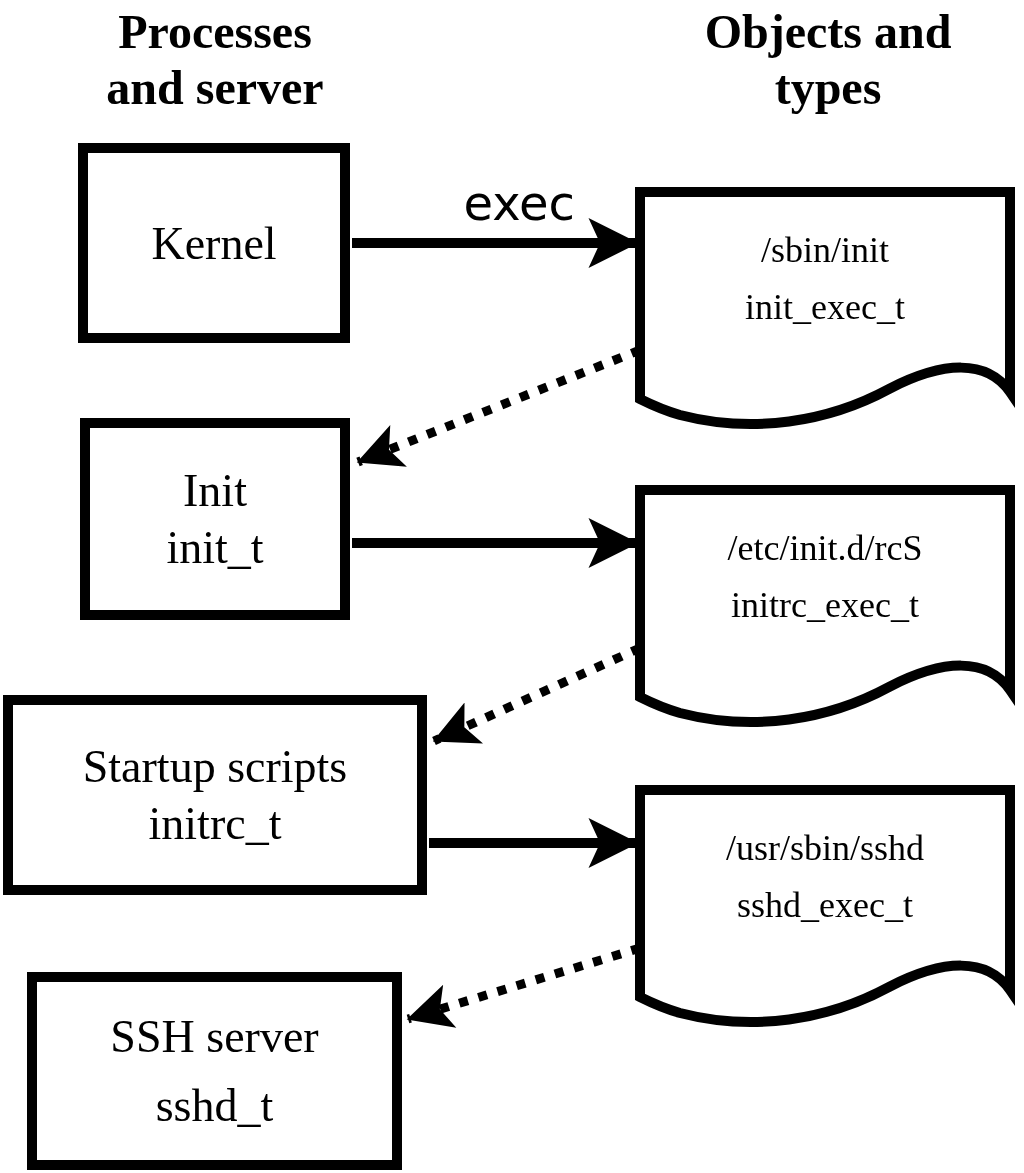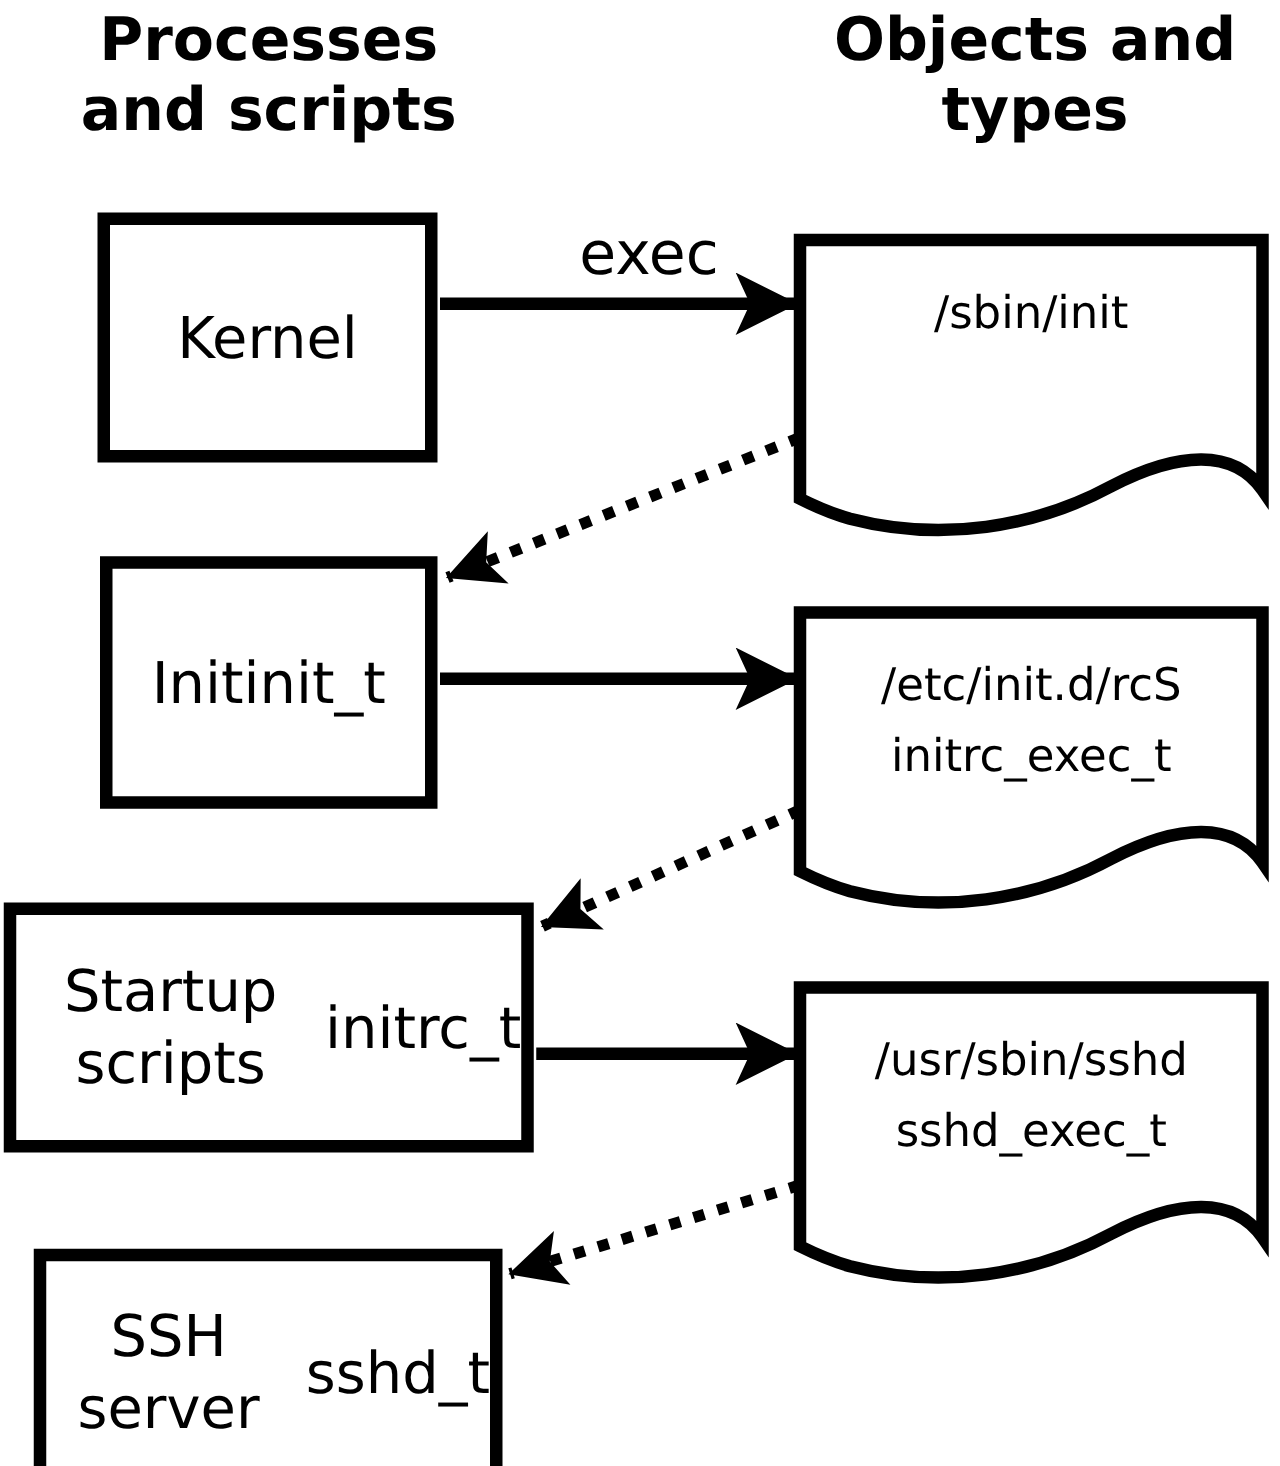--- a/index.html
+++ b/index.html
@@ -32,27 +32,26 @@
     white-space: nowrap;
   }
   #header-left  { left: 10px;  top: 4px;  width: 410px; }
   #header-right { left: 622px; top: 4px;  width: 412px; }
   .process-box {
     position: absolute;
     box-sizing: border-box;
     border: 10px solid #000000;
     background: #ffffff;
     display: flex;
-    flex-direction: row;
+    flex-direction: column;
     align-items: center;
     justify-content: center;
     text-align: center;
     font-size: 46px;
     line-height: 57px;
-    margin-top: 27px;
   }
   #kernel-box  { left: 78px; top: 143px; width: 272px; height: 200px; }
   #init-box    { left: 80px; top: 418px; width: 270px; height: 202px; }
   #startup-box { left: 3px;  top: 695px; width: 424px; height: 200px; }
   #ssh-box     { left: 27px; top: 972px; width: 375px; height: 198px; gap: 12px; }
   .doc-label {
     position: absolute;
     left: 640px;
     width: 370px;
     text-align: center;
@@ -65,21 +64,21 @@
   #doc-label-3 { top: 820px; }
   .arrow-label {
     position: absolute;
     left: 425px;
     top: 180px;
     width: 150px;
     text-align: right;
     font-size: 48px;
     line-height: 46px;
   }
-  .line1, .line2 { display: block; }
+  .line1, .line2 { display: block; font-family: Liberation Serif, serif; }
 </style>
 </head>
 <body>
 
 <div id="canvas">
 
   <svg id="shapes" xmlns="http://www.w3.org/2000/svg" width="1024" height="1173" viewBox="0 0 1024 1173">
     <defs>
       <marker id="head" viewBox="0 0 10 10" refX="9.7" refY="5" markerWidth="5.6" markerHeight="5" orient="auto">
         <path d="M0,0 L10,5 L0,10 L2.3,5 Z" fill="#000000"></path>
@@ -100,21 +99,21 @@
     <line x1="352" y1="543" x2="637" y2="543" stroke="#000000" stroke-width="10" marker-end="url(#head)"></line>
     <line x1="429" y1="843" x2="637" y2="843" stroke="#000000" stroke-width="10" marker-end="url(#head)"></line>
 
     <line x1="640" y1="350" x2="358" y2="462" stroke="#000000" stroke-width="9" stroke-dasharray="9 11" marker-end="url(#head)"></line>
     <line x1="640" y1="648" x2="434" y2="741" stroke="#000000" stroke-width="9" stroke-dasharray="9 11" marker-end="url(#head)"></line>
     <line x1="640" y1="948" x2="408" y2="1019" stroke="#000000" stroke-width="9" stroke-dasharray="9 11" marker-end="url(#head)"></line>
   </svg>
 
   <div id="header-left" class="col-header">
     <span class="line1">Processes</span>
-    <span class="line2">and scripts</span>
+    <span class="line2">and server</span>
   </div>
   <div id="header-right" class="col-header">
     <span class="line1">Objects and</span>
     <span class="line2">types</span>
   </div>
 
   <div class="arrow-label">exec</div>
 
   <div id="kernel-box" class="process-box">
     <span class="line1">Kernel</span>
@@ -127,20 +126,21 @@
     <span class="line1">Startup scripts</span>
     <span class="line2">initrc_t</span>
   </div>
   <div id="ssh-box" class="process-box">
     <span class="line1">SSH server</span>
     <span class="line2">sshd_t</span>
   </div>
 
   <div id="doc-label-1" class="doc-label">
     <span class="line1">/sbin/init</span>
+    <span class="line2">init_exec_t</span>
   </div>
   <div id="doc-label-3" class="doc-label">
     <span class="line1">/usr/sbin/sshd</span>
     <span class="line2">sshd_exec_t</span>
   </div>
   <div id="doc-label-2" class="doc-label">
     <span class="line1">/etc/init.d/rcS</span>
     <span class="line2">initrc_exec_t</span>
   </div>
 

